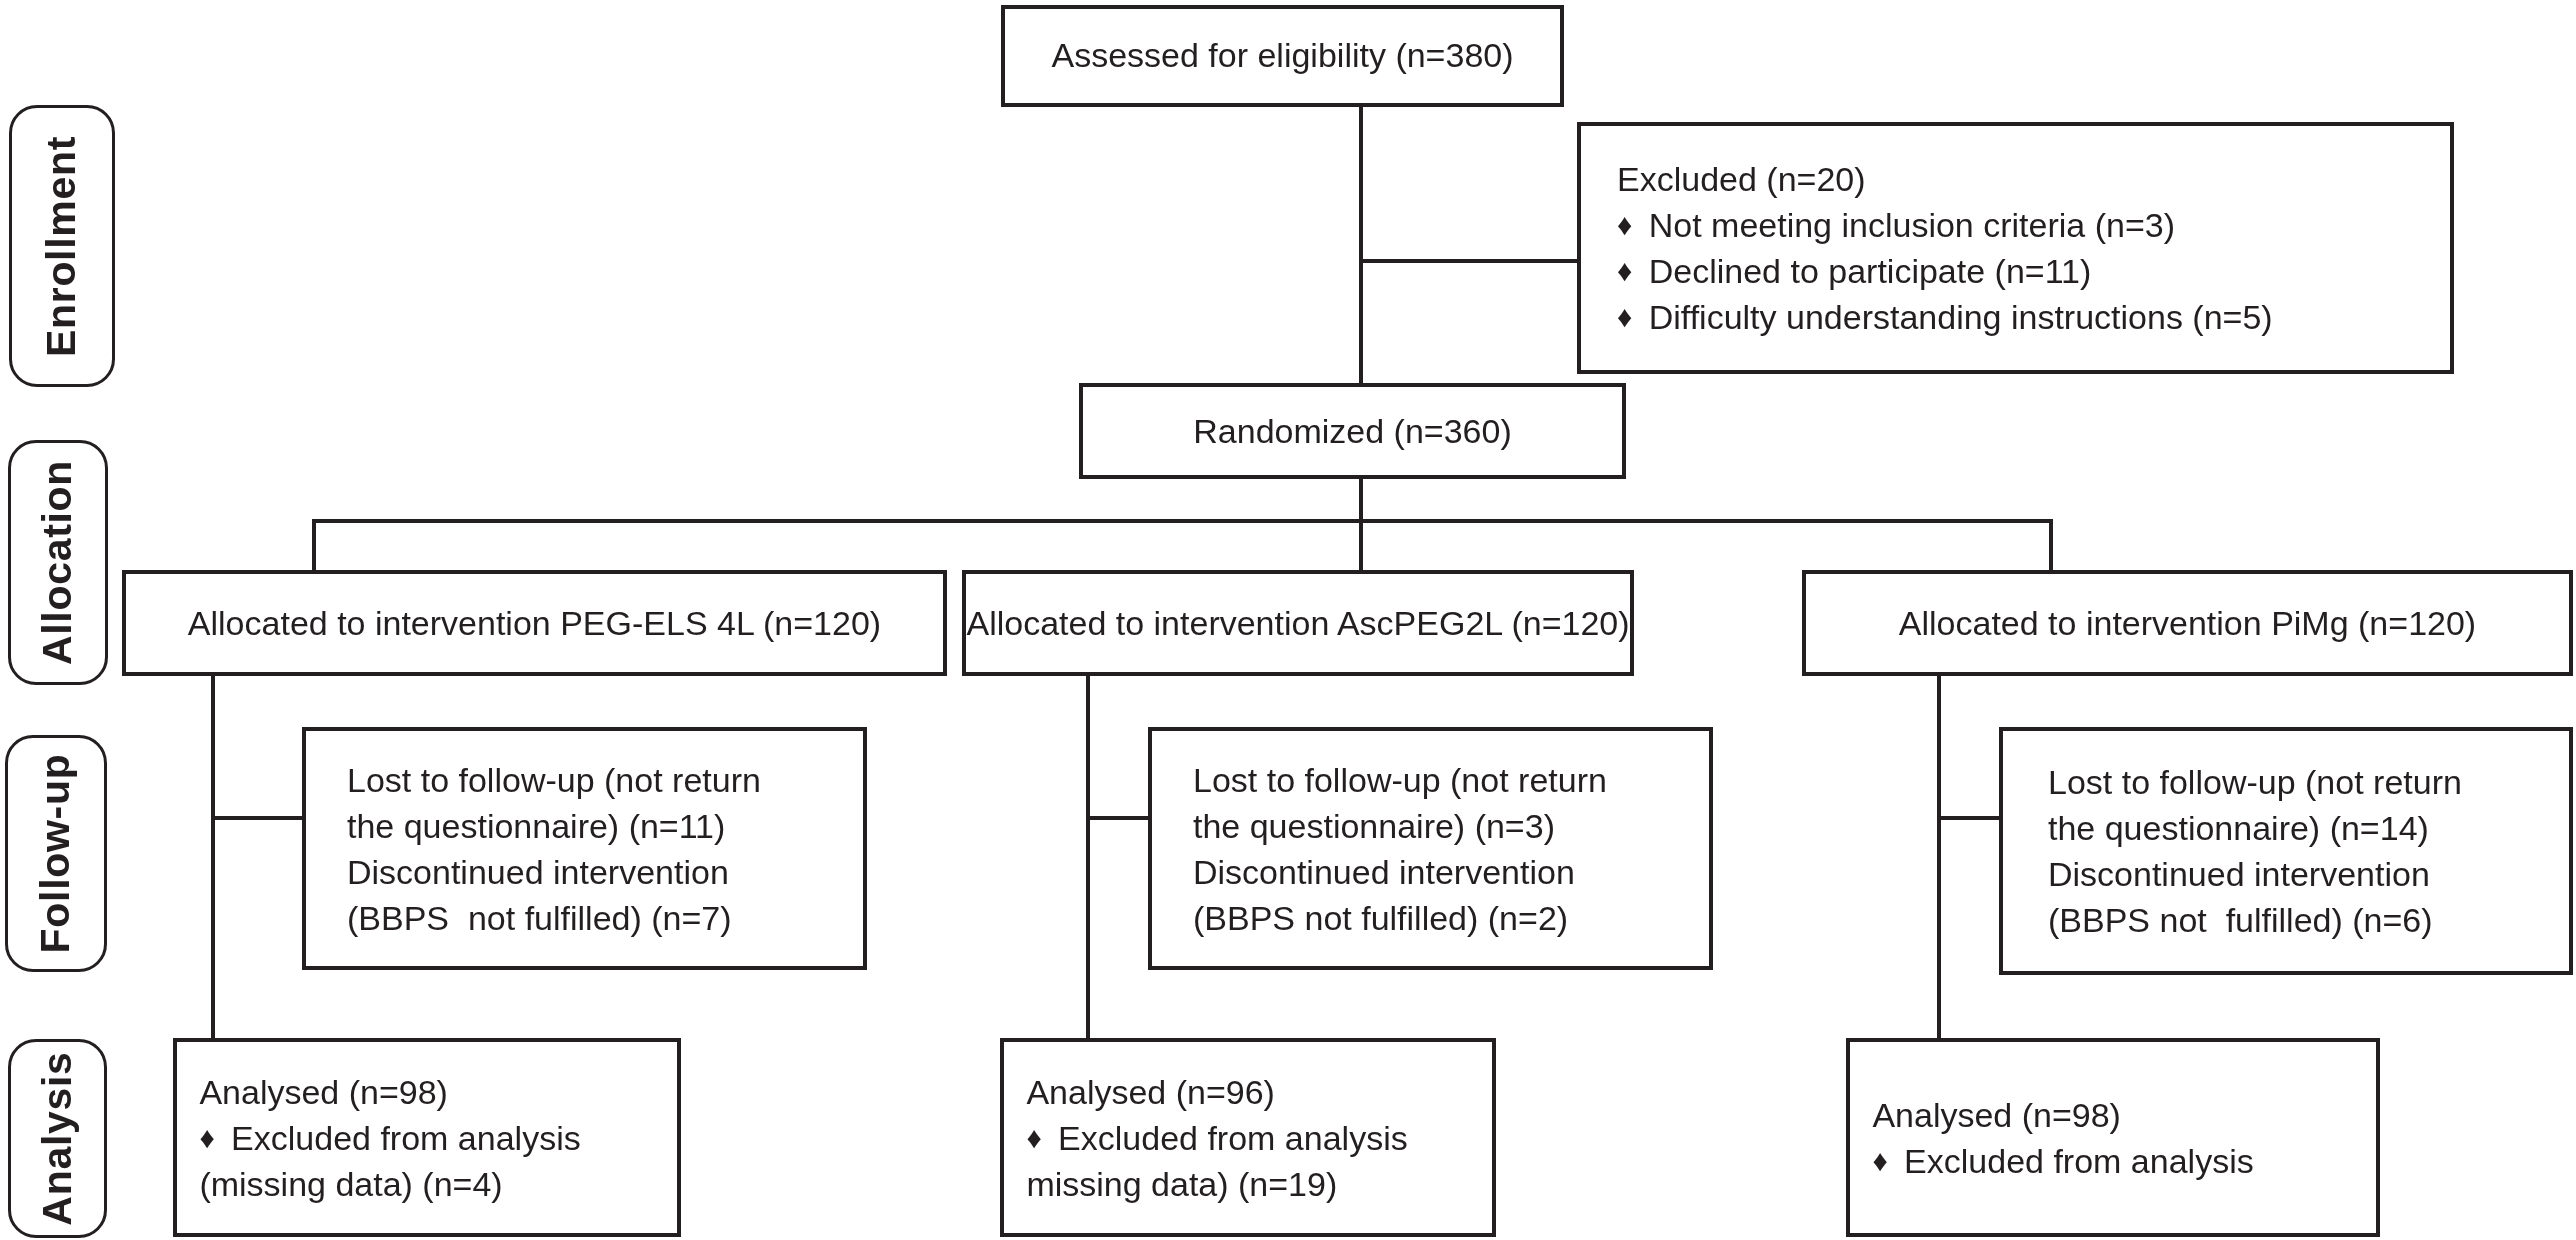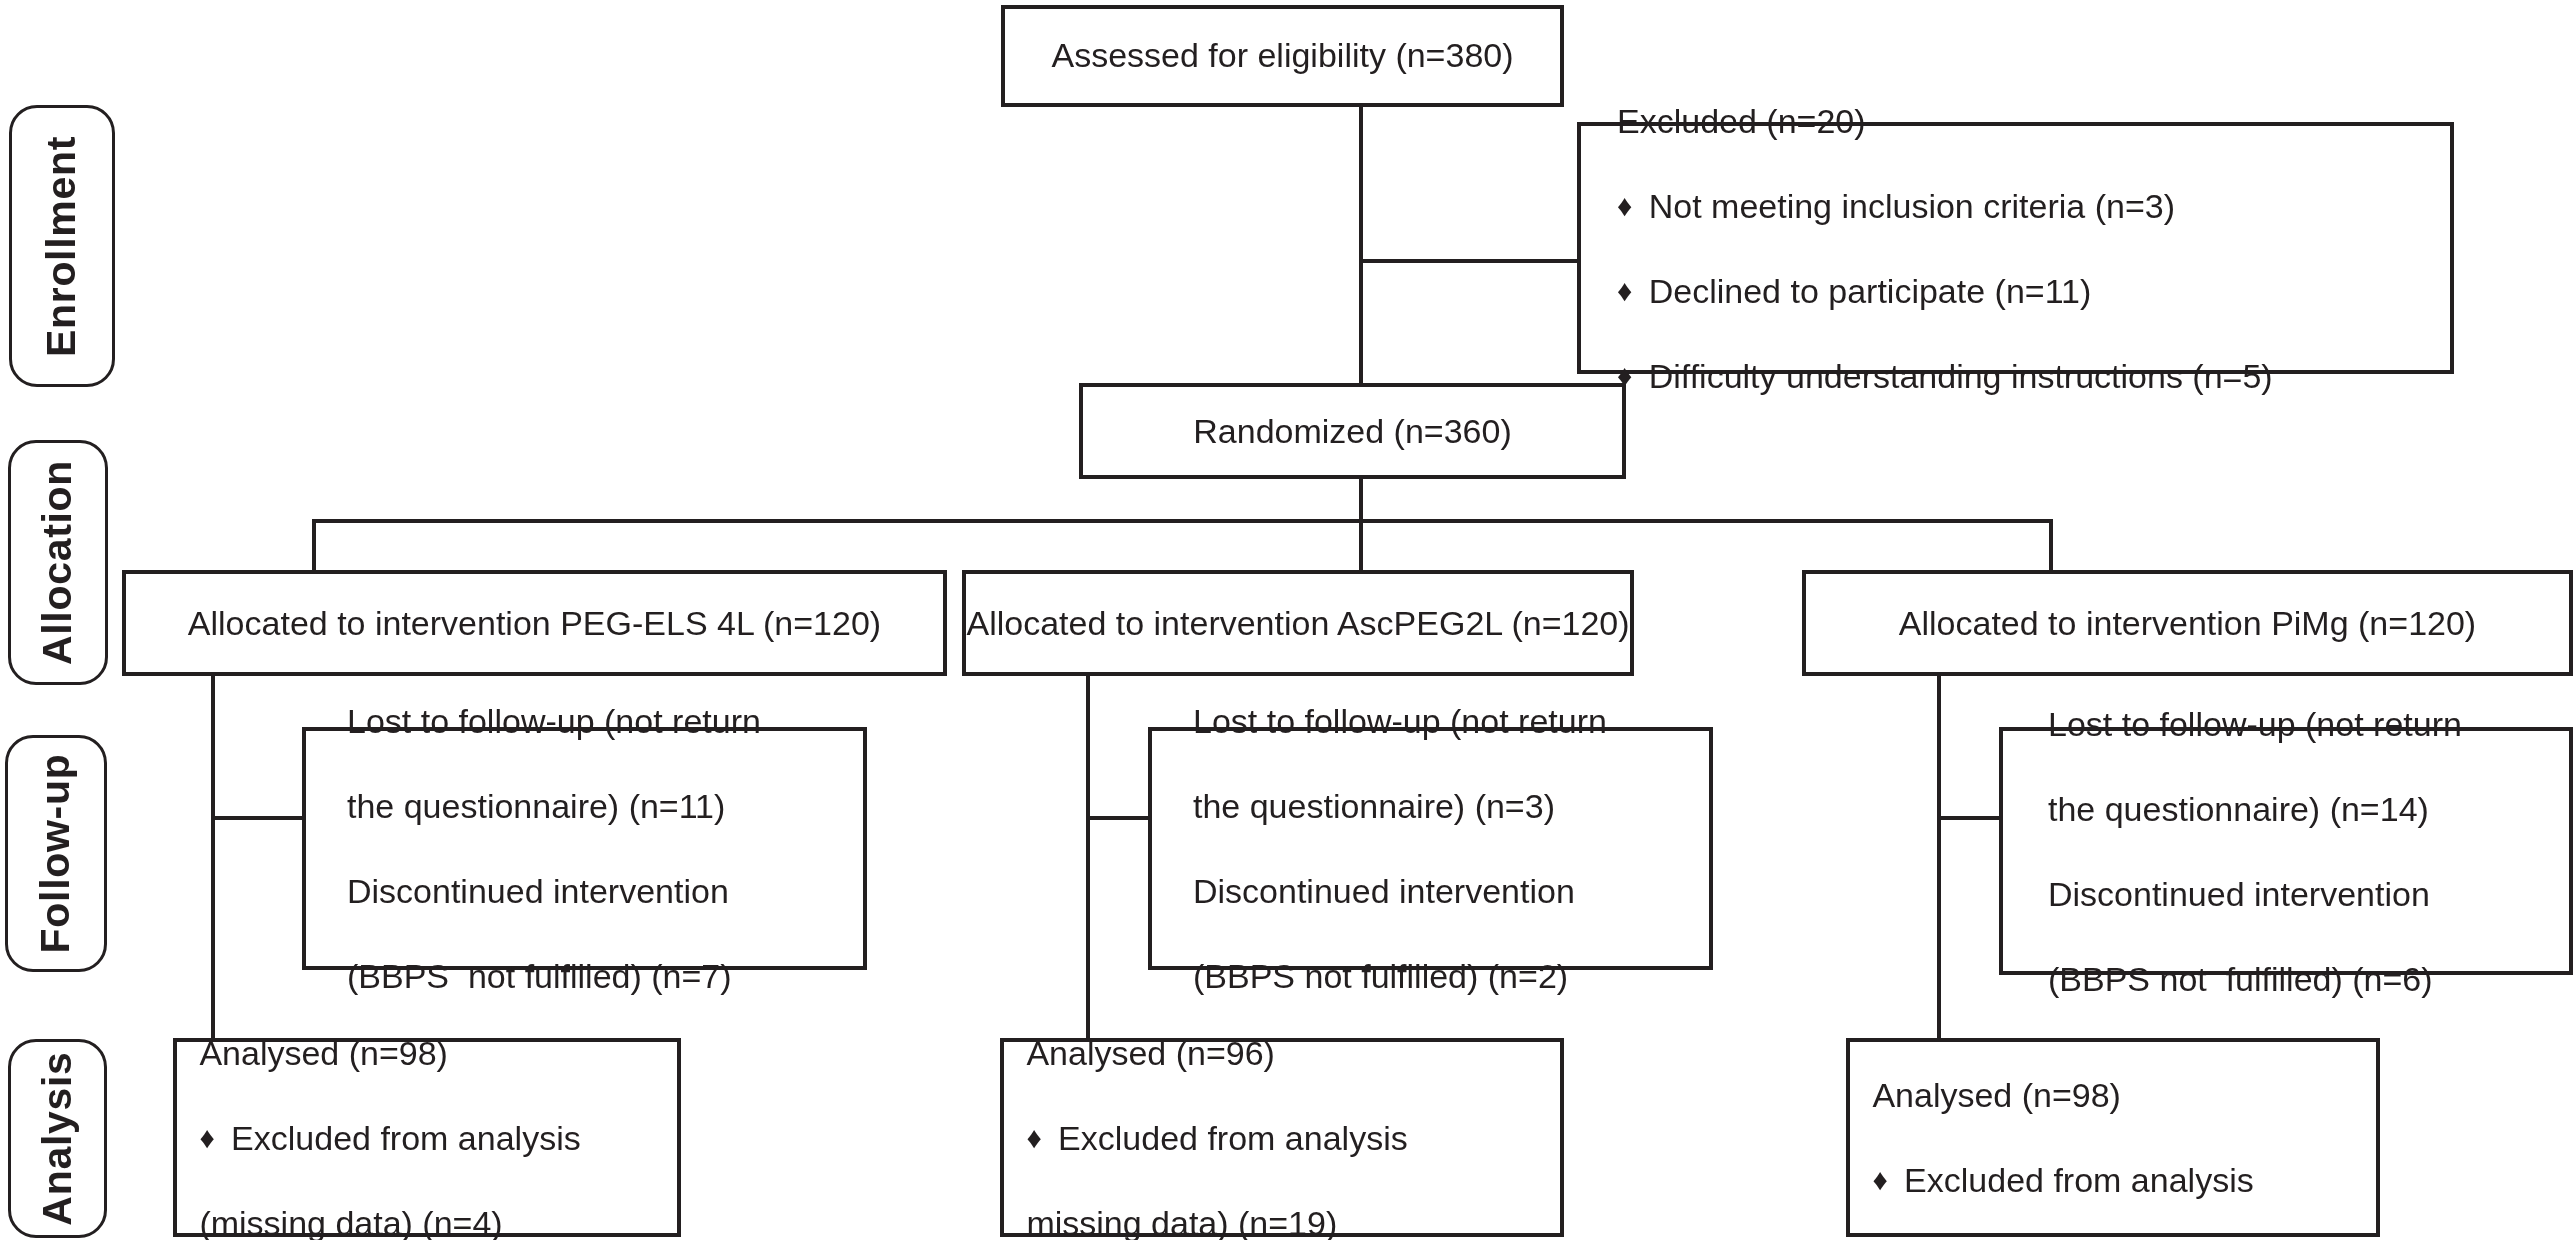--- a/index.html
+++ b/index.html
@@ -14,21 +14,21 @@
   .box {
     position:absolute;
     border:4.5px solid #231f20;
     background:#ffffff;
     box-sizing:border-box;
     display:flex;
     font-size:34px;
     color:#231f20;
   }
   .box.center { align-items:center; justify-content:center; text-align:center; }
-  .box.leftcol { flex-direction:column; justify-content:center; align-items:flex-start;gap:39px; }
+  .box.leftcol { flex-direction:column; justify-content:center; align-items:flex-start; }
   .tline { height:46px; line-height:46px; white-space:pre; }
   .brow { display:flex; align-items:center; height:46px; line-height:46px; white-space:pre; }
   .diamond { font-size:30px; margin-right:16.4px; }
   .stage-label {
     position:absolute;
     border:3.7px solid #231f20;
     border-radius:28px;
     background:#ffffff;
     box-sizing:border-box;
     display:flex; align-items:center; justify-content:center;
@@ -124,21 +124,21 @@
     <div class="tline">(BBPS not  fulfilled) (n=6)</div>
   </div>
 
   <div class="box leftcol" style="left:173px; top:1038px; width:508px; height:199px; padding-left:22.4px;">
     <div class="tline">Analysed (n=98)</div>
     <div class="brow">
       <span class="diamond">♦</span><span>Excluded from analysis</span>
     </div>
     <div class="tline">(missing data) (n=4)</div>
   </div>
-  <div class="box leftcol" style="left:1000px; top:1038px; width:564px; height:199px; padding-left:22.4px;">
+  <div class="box leftcol" style="left:1000px; top:1038px; width:496px; height:199px; padding-left:22.4px;">
     <div class="tline">Analysed (n=96)</div>
     <div class="brow">
       <span class="diamond">♦</span><span>Excluded from analysis</span>
     </div>
     <div class="tline">missing data) (n=19)</div>
   </div>
   <div class="box leftcol" style="left:1846px; top:1038px; width:534px; height:199px; padding-left:22.4px;">
     <div class="tline">Analysed (n=98)</div>
     <div class="brow">
       <span class="diamond">♦</span><span>Excluded from analysis</span>

